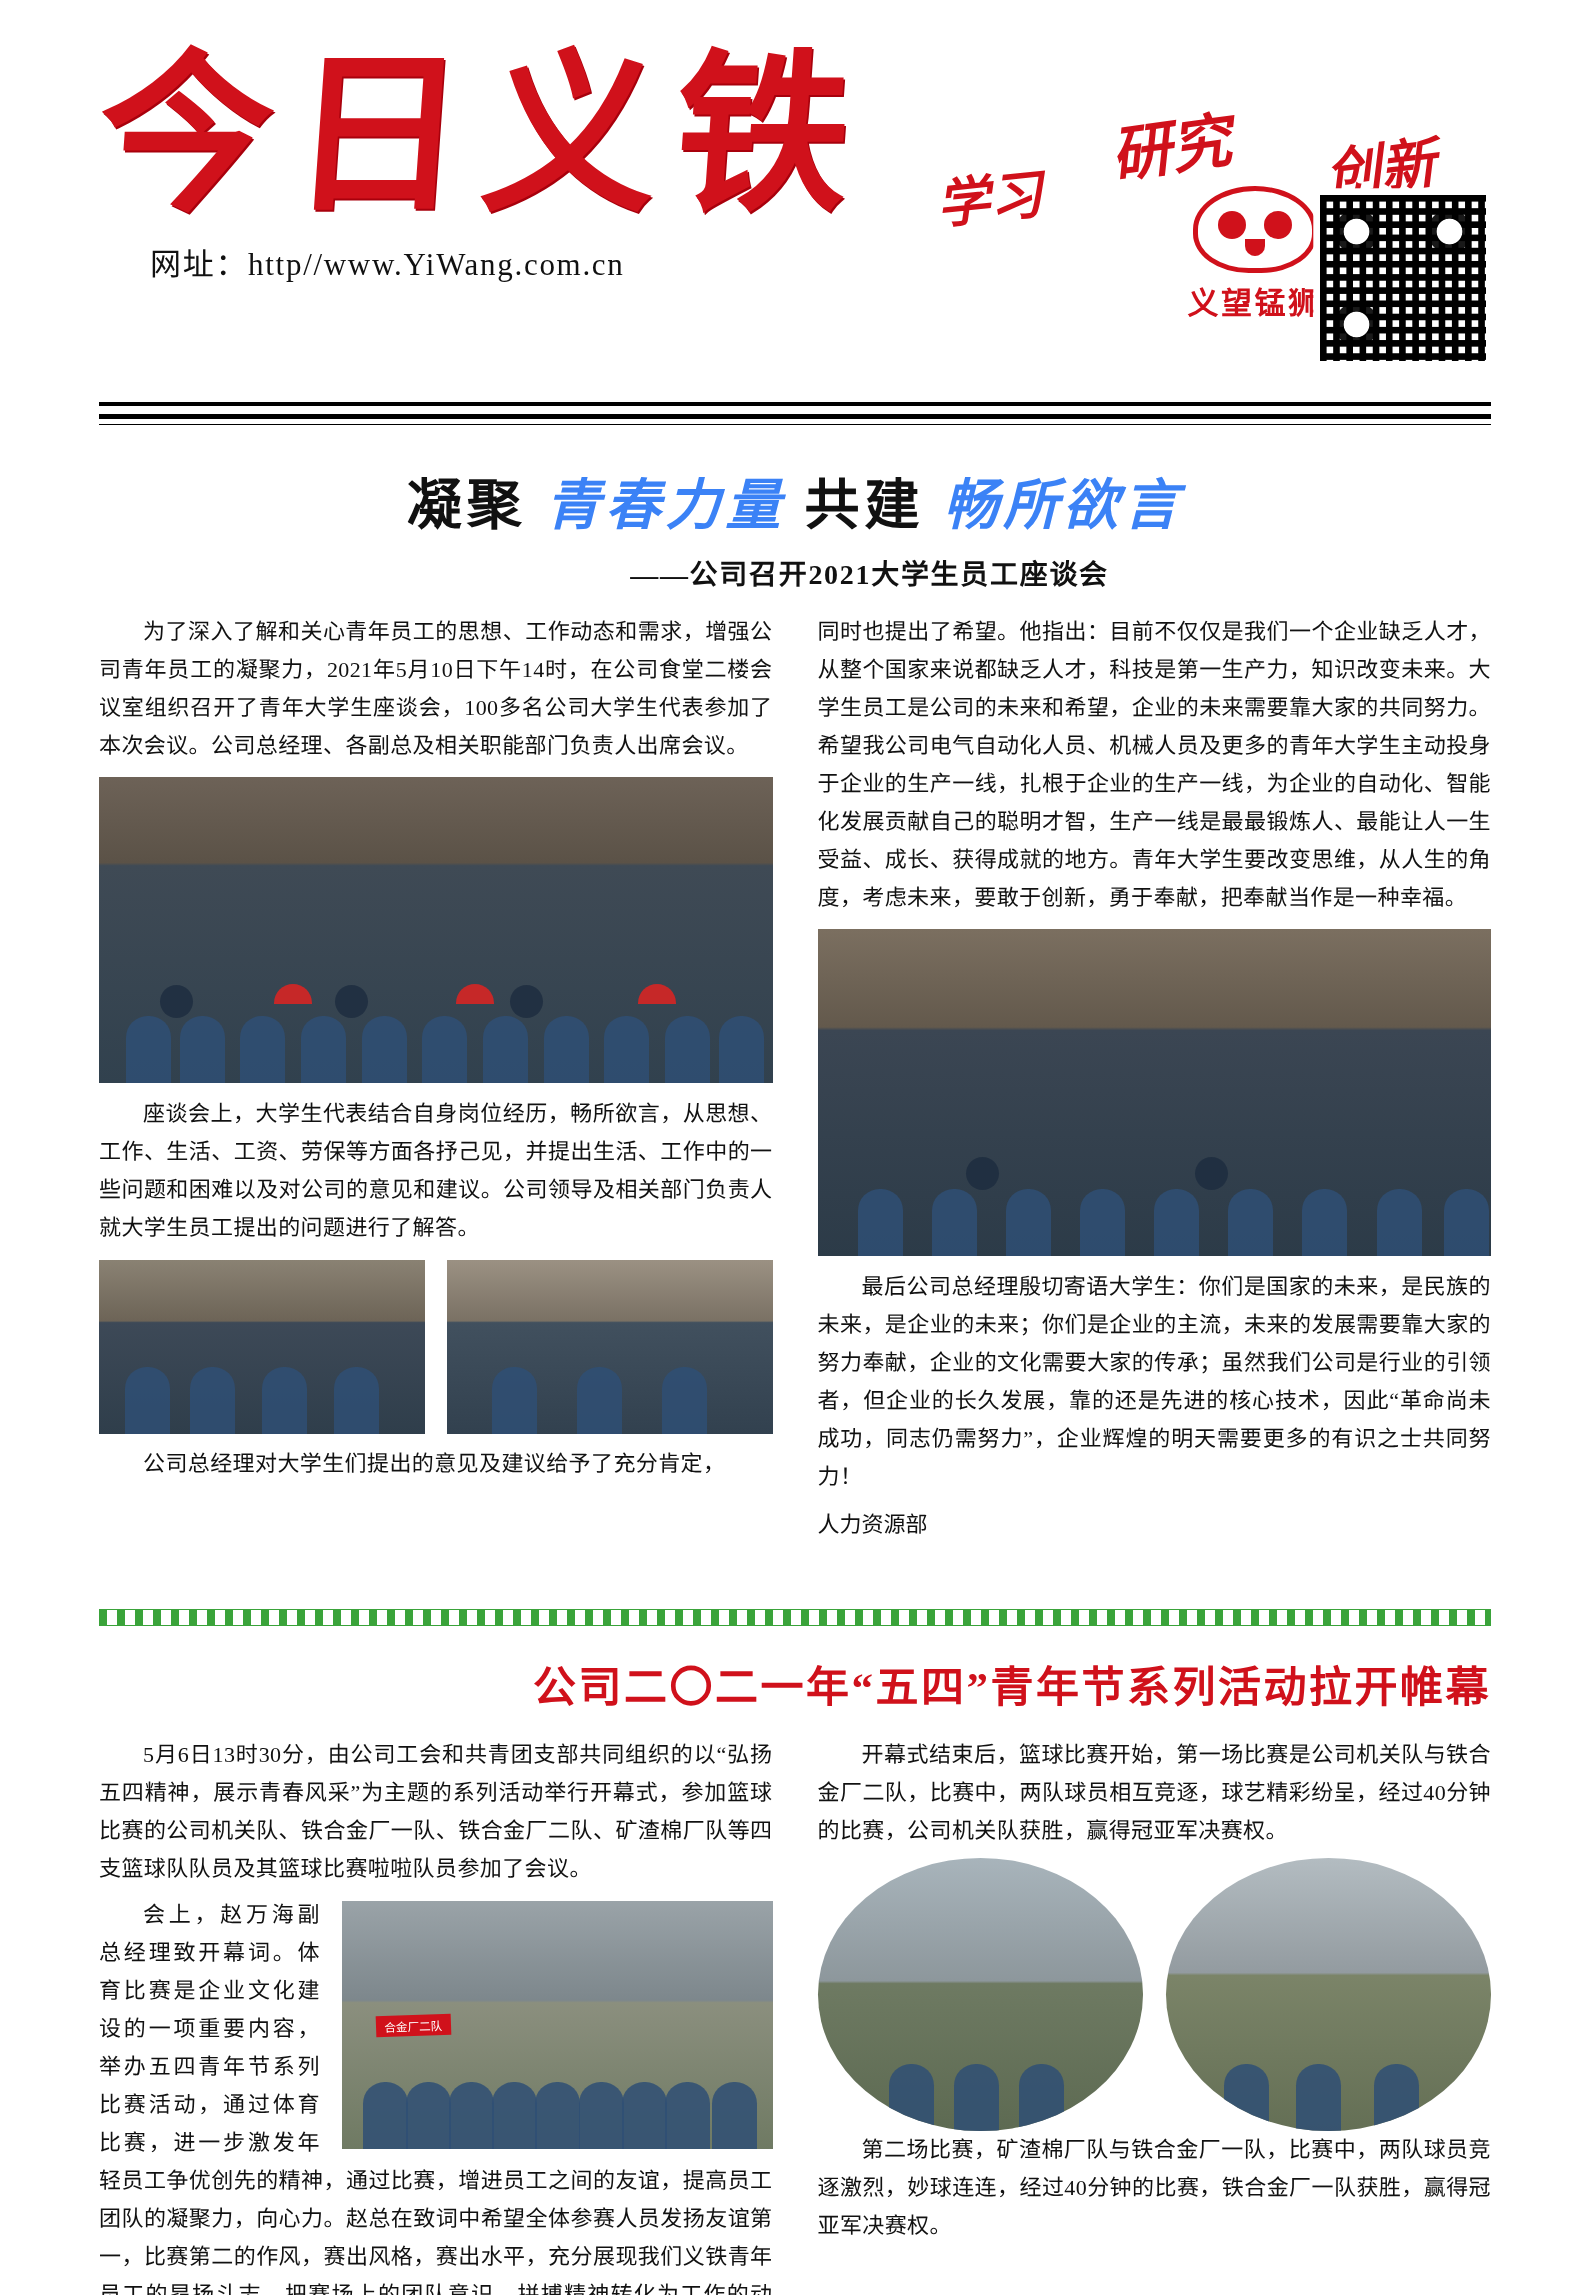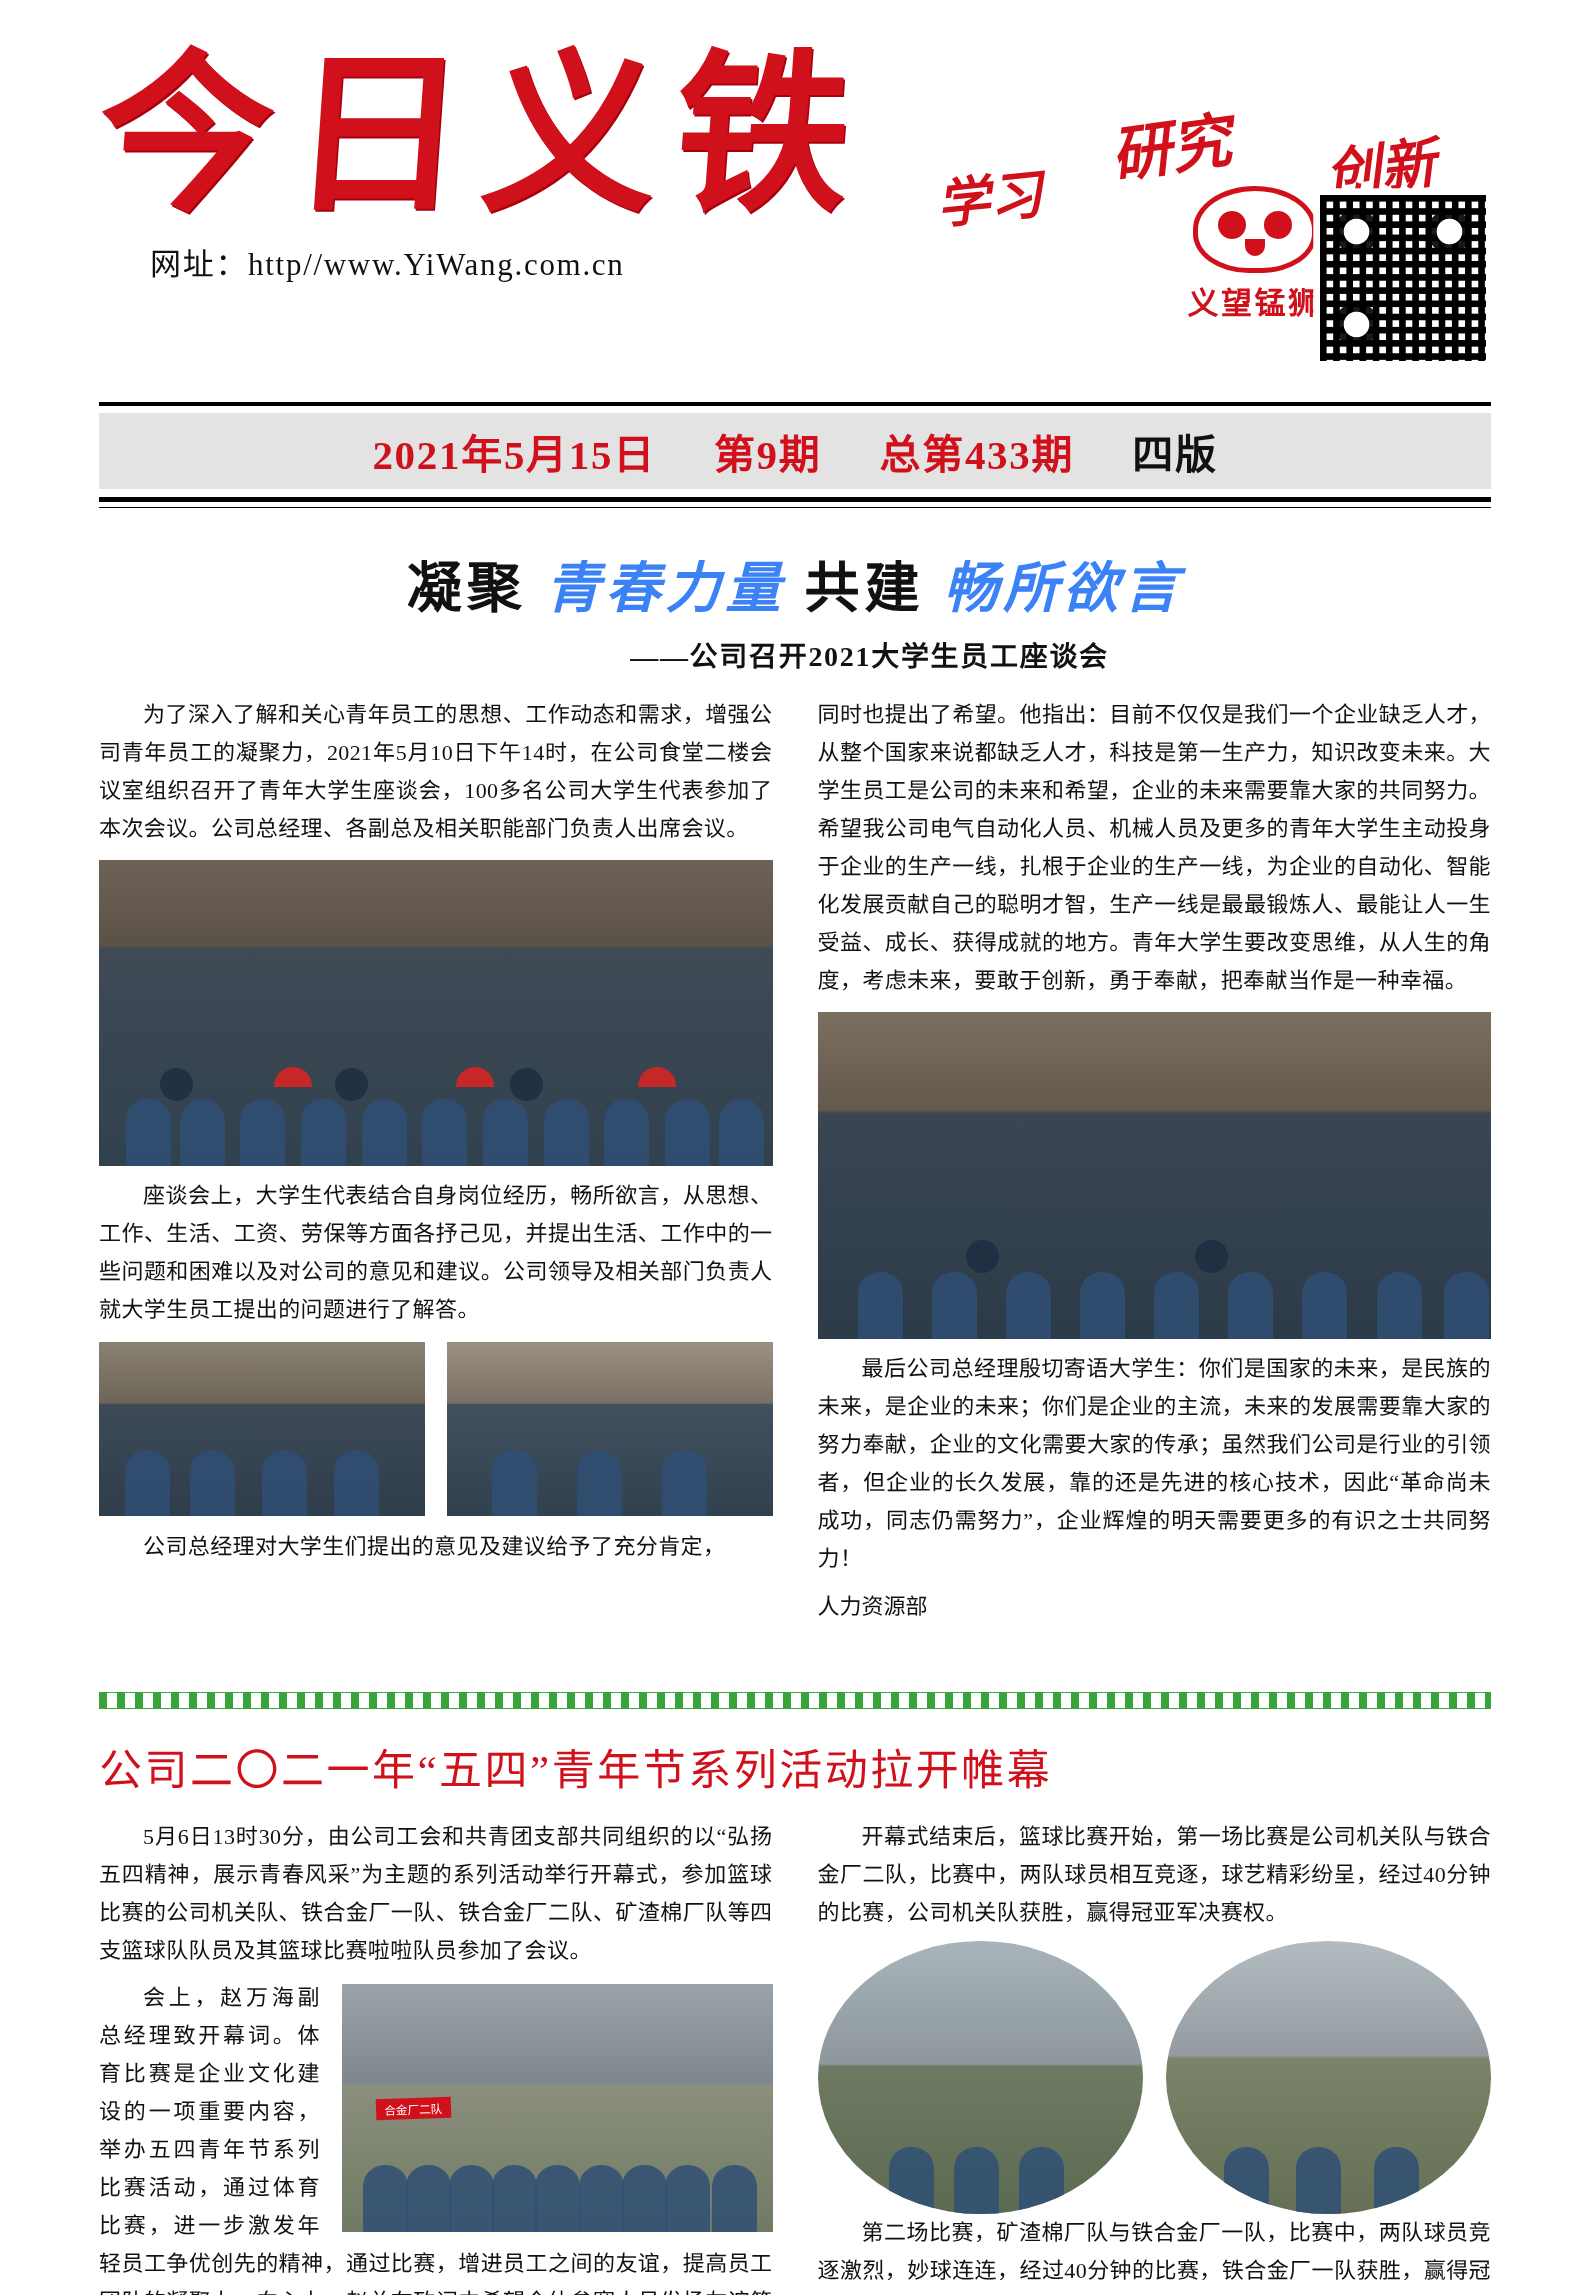--- a/index.html
+++ b/index.html
@@ -226,23 +226,23 @@
     height:15px;
     background:repeating-linear-gradient(90deg,#3aa33a 0 8.3px,transparent 8.3px 18px);
     border-top:0.8px solid #3aa33a;
     border-bottom:0.8px solid #3aa33a;
   }
   
   .sec2{
     padding:18px 99px 33px 99px;
   }
   .sec2 .headline2{
-    text-align:left;
+    text-align:right;
     font-size:43px;
-    font-weight:400;
+    font-weight:700;
     color:#d0111b;
     letter-spacing:2.5px;
     margin:8.3px 0 18px 0;
   }
   .wrapimg{
     float:right;
     width:431px;
     height:248px;
     margin:5px 0 8.3px 21.5px;
     background:linear-gradient(180deg,#9aa3a8 0%,#7d878c 40%,#8b8f7e 41%,#6f7a63 100%);
@@ -283,26 +283,20 @@
           </div>
         <div class="btxt">义望锰狮</div>
       </div>
 
       <div class="qr"></div>
     </div>
   </div>
 
   <div class="rule-top"></div>
 
-  <div class="datebar">
-    <span class="d-item red">2021年5月15日</span>
-    <span class="d-item red">第9期</span>
-    <span class="d-item red">总第433期</span>
-    <span class="d-item">四版</span>
-  </div>
   <div class="rule-bot"></div>
   <div class="rule-bot2"></div>
 
   <div class="content">
     <div class="headline-wrap">
       <div class="headline">
         <span class="blk">凝聚</span>
         <span class="red">青春力量</span>
         <span class="blk">共建</span>
         <span class="red">畅所欲言</span>

